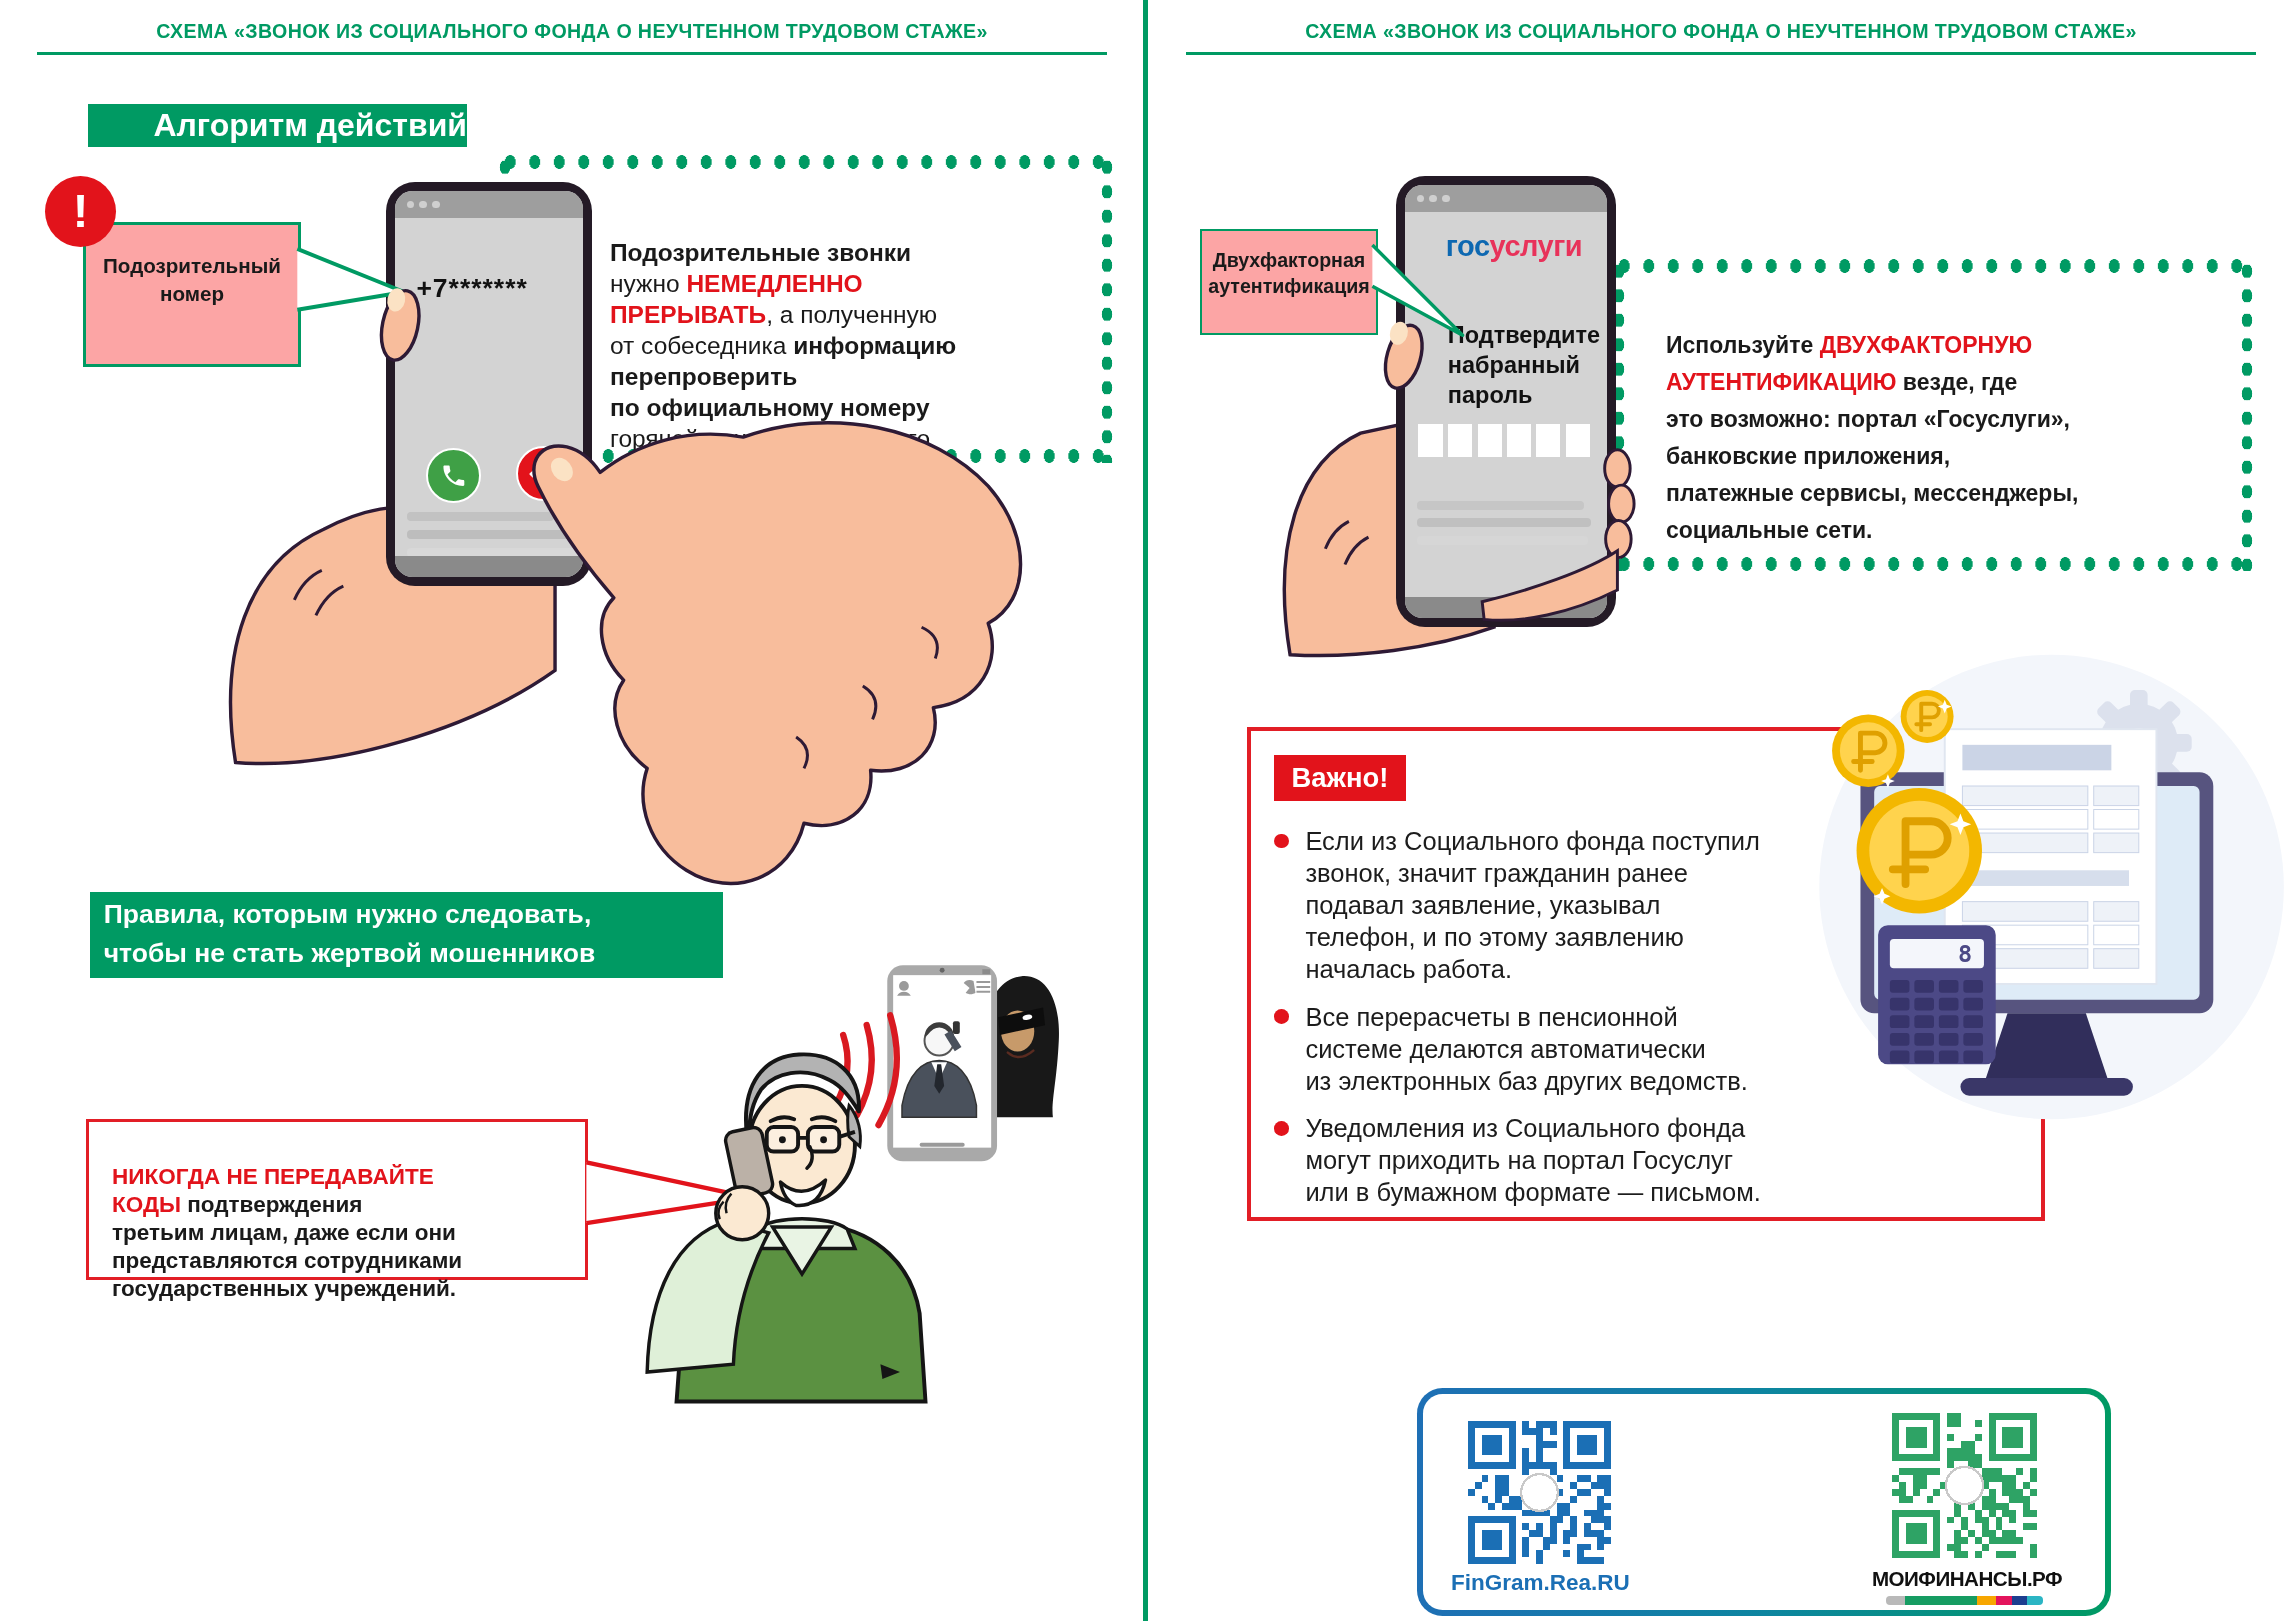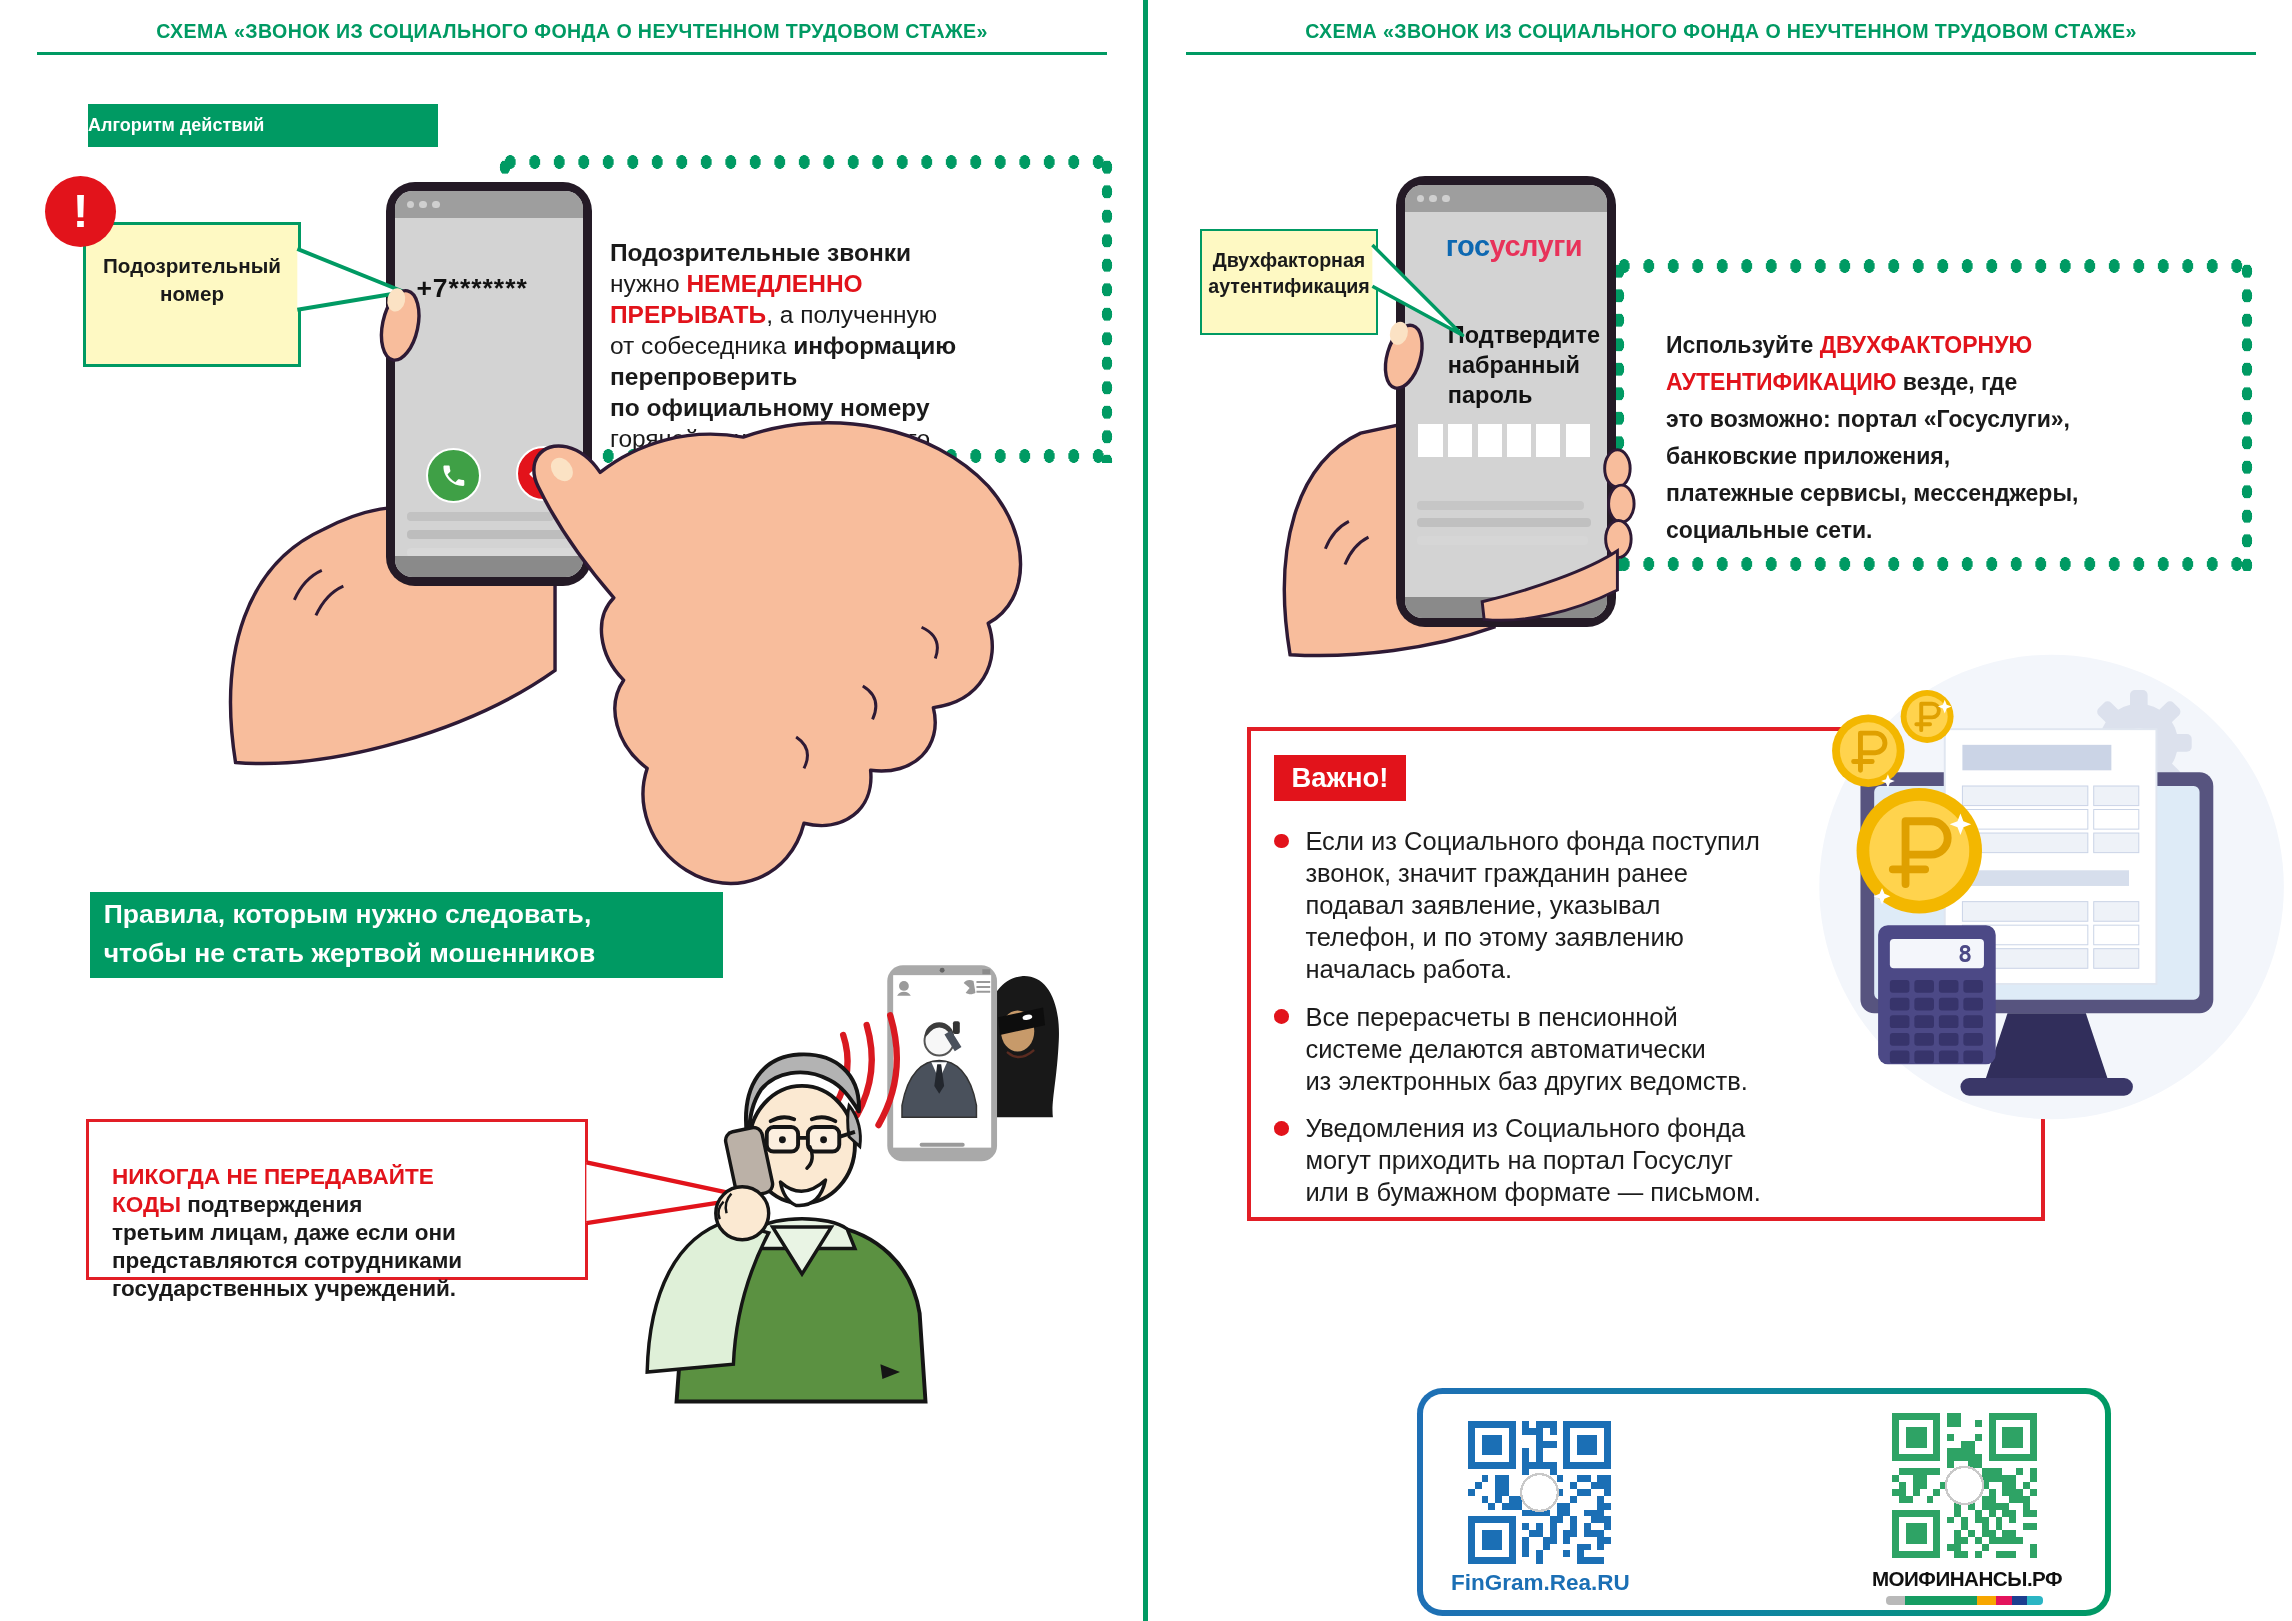--- a/index.html
+++ b/index.html
@@ -16,21 +16,21 @@
   .divider{left:1143px;top:0;width:4.9px;height:1621px;background:#009a63;}
 
   
   .gbadge{background:#009a63;color:#fff;font-weight:700;z-index:2;}
 
   
   .dots-h{height:13.7px;background-image:radial-gradient(ellipse 5.4px 6.9px at center,#009a63 97%,rgba(0,0,0,0) 100%);background-size:24.5px 13.7px;background-repeat:repeat-x;z-index:0;}
   .dots-v{width:13.7px;background-image:radial-gradient(ellipse 5.4px 6.9px at center,#009a63 97%,rgba(0,0,0,0) 100%);background-size:13.7px 24.5px;background-repeat:repeat-y;z-index:0;}
 
   
-  .label-box{background:#fef9c3;border:3.9px solid #009a63;z-index:3;text-align:center;font-weight:700;}
+  .label-box{background:#fca5a5;border:3.9px solid #009a63;z-index:3;text-align:center;font-weight:700;}
 
   
   .phone{z-index:2;}
   .phone .frame{position:absolute;inset:0;background:#241a26;border-radius:29px;}
   .phone .screen{position:absolute;left:8.8px;top:8.8px;right:8.8px;bottom:8.8px;background:#d3d3d3;border-radius:17.6px;overflow:hidden;}
   .phone .topbar{position:absolute;left:0;top:0;right:0;height:27.4px;background:#9e9e9e;}
   .phone .dot3{position:absolute;top:9.8px;width:7.8px;height:7.8px;border-radius:50%;background:#cfcfcf;}
   .phone .bottombar{position:absolute;left:0;right:0;bottom:0;height:21.6px;background:#8a8a8a;}
   .phone .gline{position:absolute;height:8.8px;border-radius:3.9px;background:#c9c9c9;}
   .callbtn{position:absolute;width:51px;height:51px;border-radius:50%;border:2.9px solid #fff;display:flex;align-items:center;justify-content:center;}
@@ -57,21 +57,21 @@
 <body>
 
 <div id="page">
 
   <div class="abs panel-title" style="left:0;top:19.6px;">СХЕМА «ЗВОНОК ИЗ СОЦИАЛЬНОГО ФОНДА О НЕУЧТЕННОМ ТРУДОВОМ СТАЖЕ»</div>
   <div class="abs panel-title" style="left:1149px;top:19.6px;">СХЕМА «ЗВОНОК ИЗ СОЦИАЛЬНОГО ФОНДА О НЕУЧТЕННОМ ТРУДОВОМ СТАЖЕ»</div>
   <div class="abs header-rule" style="left:37px;top:52px;width:1070px;"></div>
   <div class="abs header-rule" style="left:1186px;top:52px;width:1070px;"></div>
   <div class="abs divider"></div>
 
-  <div class="abs gbadge" style="left:88px;top:104px;width:350px;height:43px;font-size:18px;line-height:43px;text-align:left;">Алгоритм действий</div>
+  <div class="abs gbadge" style="left:88px;top:104px;width:379px;height:43px;font-size:32px;line-height:43px;text-align:right;">Алгоритм действий</div>
 
   <div class="abs dots-h" style="left:498px;top:155px;width:616px;"></div>
   <div class="abs dots-h" style="left:498px;top:449px;width:616px;"></div>
   <div class="abs dots-v" style="left:498px;top:155px;height:308px;"></div>
   <div class="abs dots-v" style="left:1100px;top:155px;height:308px;"></div>
   <div class="abs pre" style="left:610px;top:206px;width:510px;font-size:24.5px;line-height:31px;z-index:1;">
     <span class="b">Подозрительные звонки
 </span><span>нужно </span><span class="b red">НЕМЕДЛЕННО
 ПРЕРЫВАТЬ</span><span>, а полученную
 от собеседника </span><span class="b">информацию

